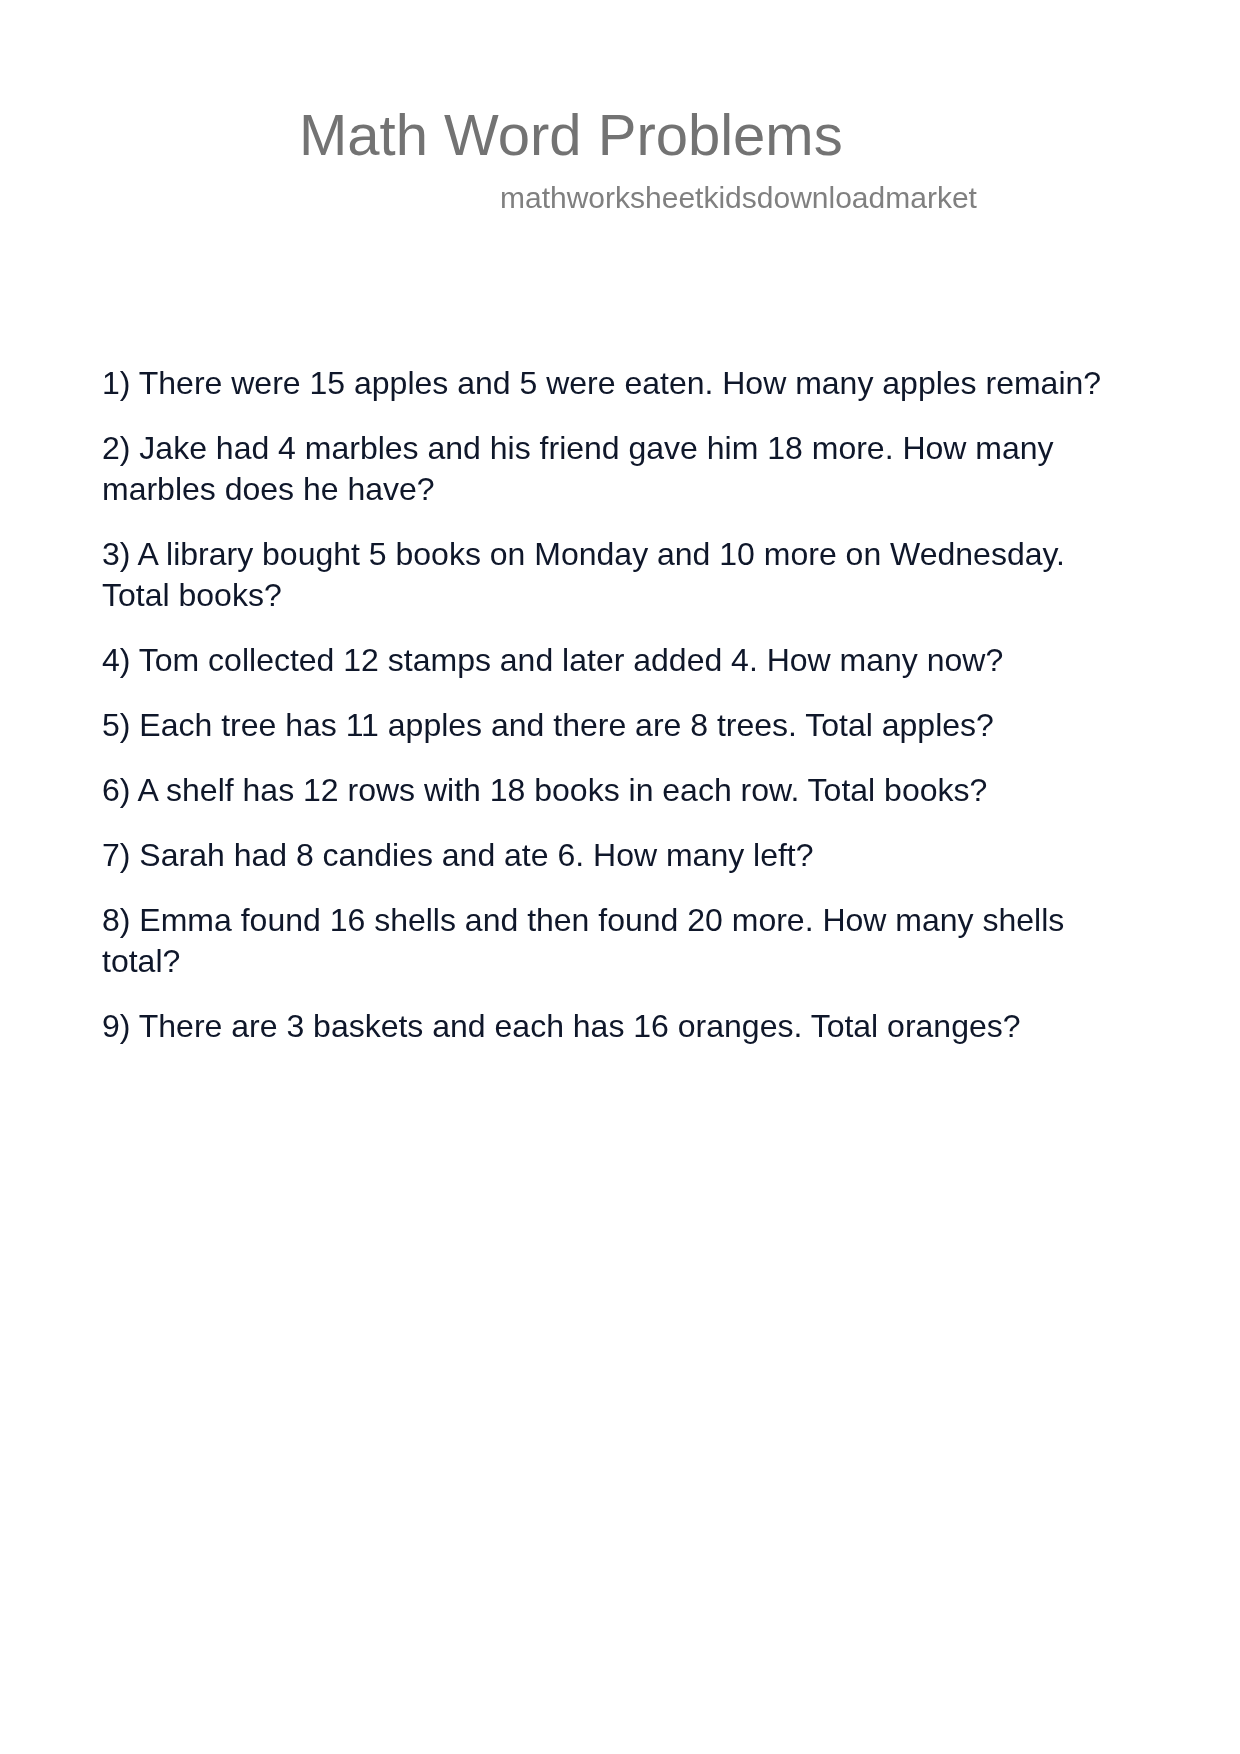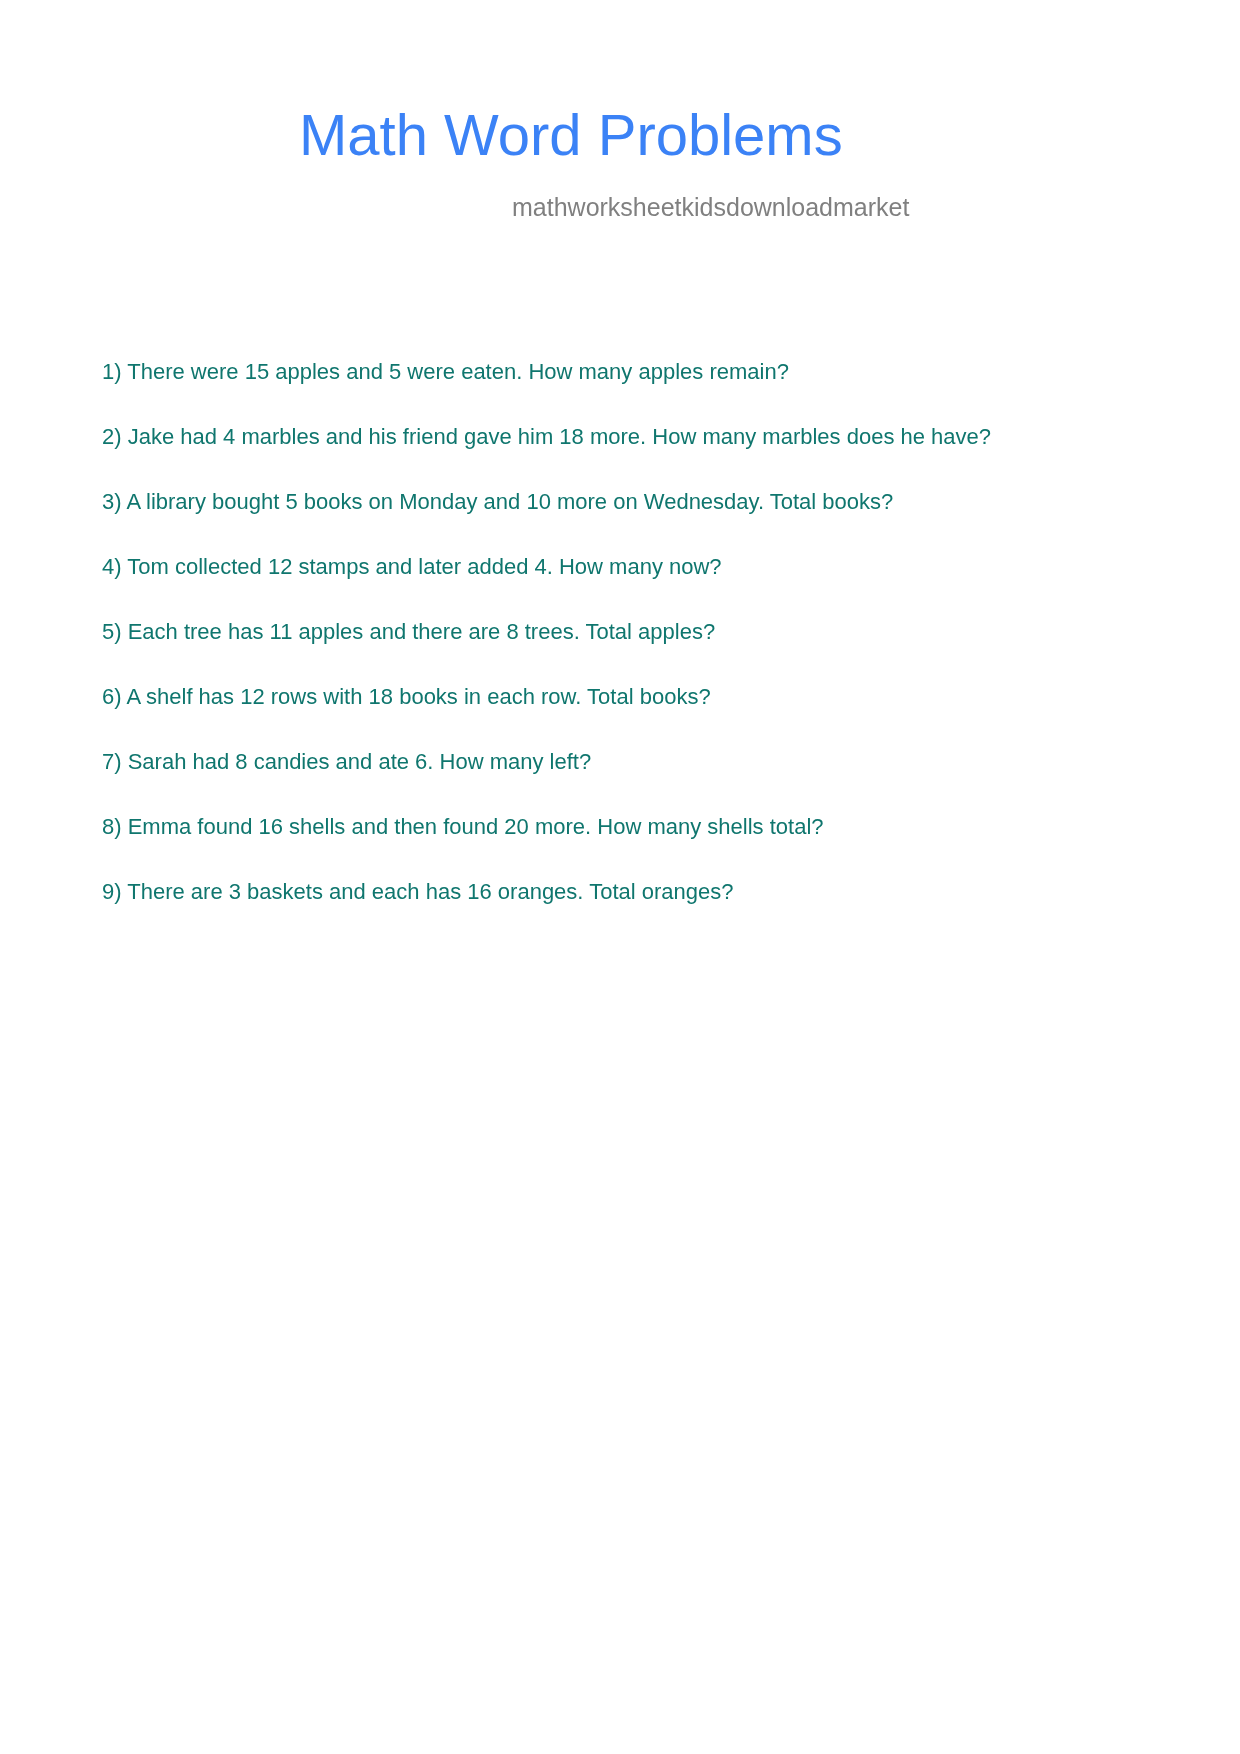--- a/index.html
+++ b/index.html
@@ -25,47 +25,47 @@
     }
     .title {
       position: absolute;
       left: 299px;
       top: 102px;
       margin: 0;
       font-size: 58px;
       font-weight: normal;
       line-height: 1.149;
       white-space: nowrap;
-      color: #3b82f6;
+      color: #737373;
     }
     .subtitle {
       position: absolute;
       left: 500px;
       top: 181px;
-      margin: 12px;
-      font-size: 25px;
+      margin: 0;
+      font-size: 30px;
       line-height: 1.149;
       white-space: nowrap;
       color: #808080;
     }
     .problems {
       position: absolute;
       left: 102px;
       top: 351px;
       width: 1028px;
       margin: 0;
       padding: 0;
       list-style: none;
     }
     .problem {
-      margin: 0 0 24px 0;
+      margin: 12px 0 24px 0;
       padding: 0;
-      font-size: 22px;
+      font-size: 32px;
       line-height: 41px;
-      color: #0f766e;
+      color: #0f172a;
     }
   </style>
 </head>
 <body>
 
 <div class="page">
   <h1 class="title">Math Word Problems</h1>
   <div class="subtitle">mathworksheetkidsdownloadmarket</div>
 
   <ol class="problems">

